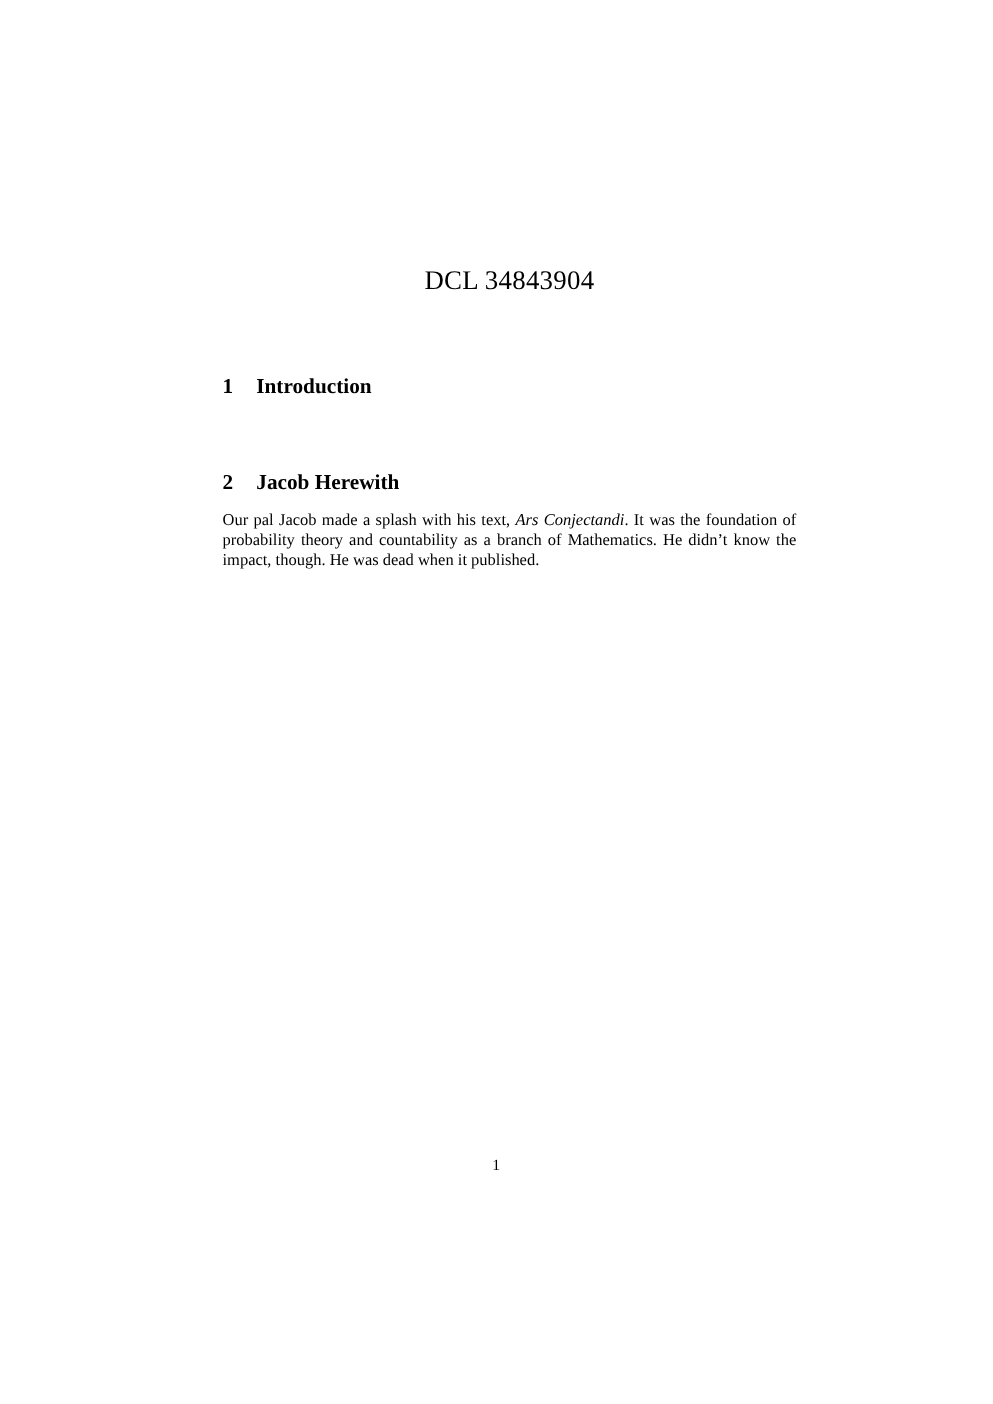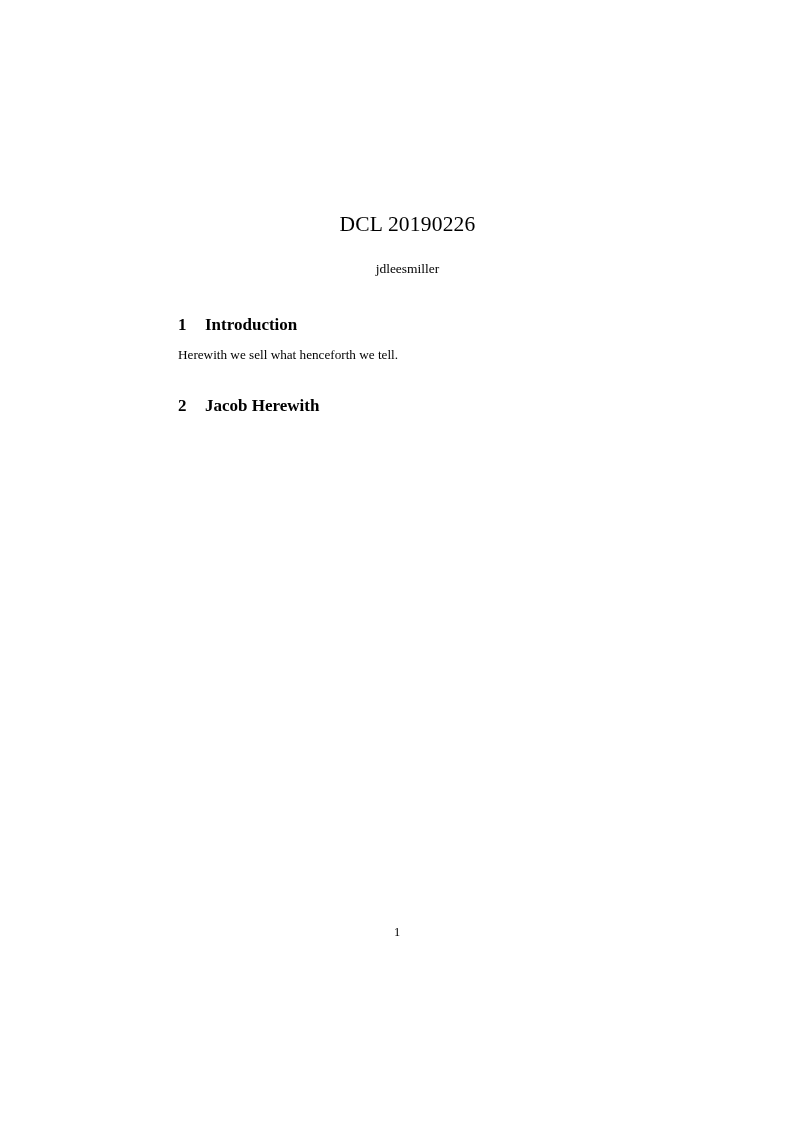--- a/index.html
+++ b/index.html
@@ -61,20 +61,21 @@
     display: flex;
     align-items: baseline;
   }
   .section-number {
     display: inline-block;
     width: 27px;
     flex: 0 0 27px;
   }
   .section-title {
     display: inline-block;
+    margin-top: 24px;
   }
   .para {
     font-size: 13.2px;
     line-height: 1.22;
     text-align: justify;
     margin: 12px 0 0 0;
     hyphens: auto;
   }
   .section-2 {
     margin-top: 33px;
@@ -90,36 +91,35 @@
     text-align: center;
     font-size: 12.5px;
   }
 </style>
 </head>
 <body>
 
 <div class="page">
   <div class="content">
 
-    <h1 class="doc-title">DCL 20190226</h1>
+    <h1 class="doc-title">DCL 34843904</h1>
 
-    <div class="doc-author">jdleesmiller</div>
 
 
     <div class="section section-1">
       <div class="section-heading">
         <span class="section-number">1</span>
         <span class="section-title">Introduction</span>
       </div>
-      <p class="para">Herewith we sell what henceforth we tell.</p>
     </div>
 
     <div class="section section-2">
       <div class="section-heading">
         <span class="section-number">2</span>
         <span class="section-title">Jacob Herewith</span>
       </div>
+      <p class="para"><span>Our pal Jacob made a splash with his text, </span><em>Ars Conjectandi</em><span>. It was the foundation of probability theory and countability as a branch of Mathematics. He didn’t know the impact, though. He was dead when it published.</span></p>
     </div>
 
   </div>
 
   <div class="page-number">1</div>
 </div>
 
 </body></html>

